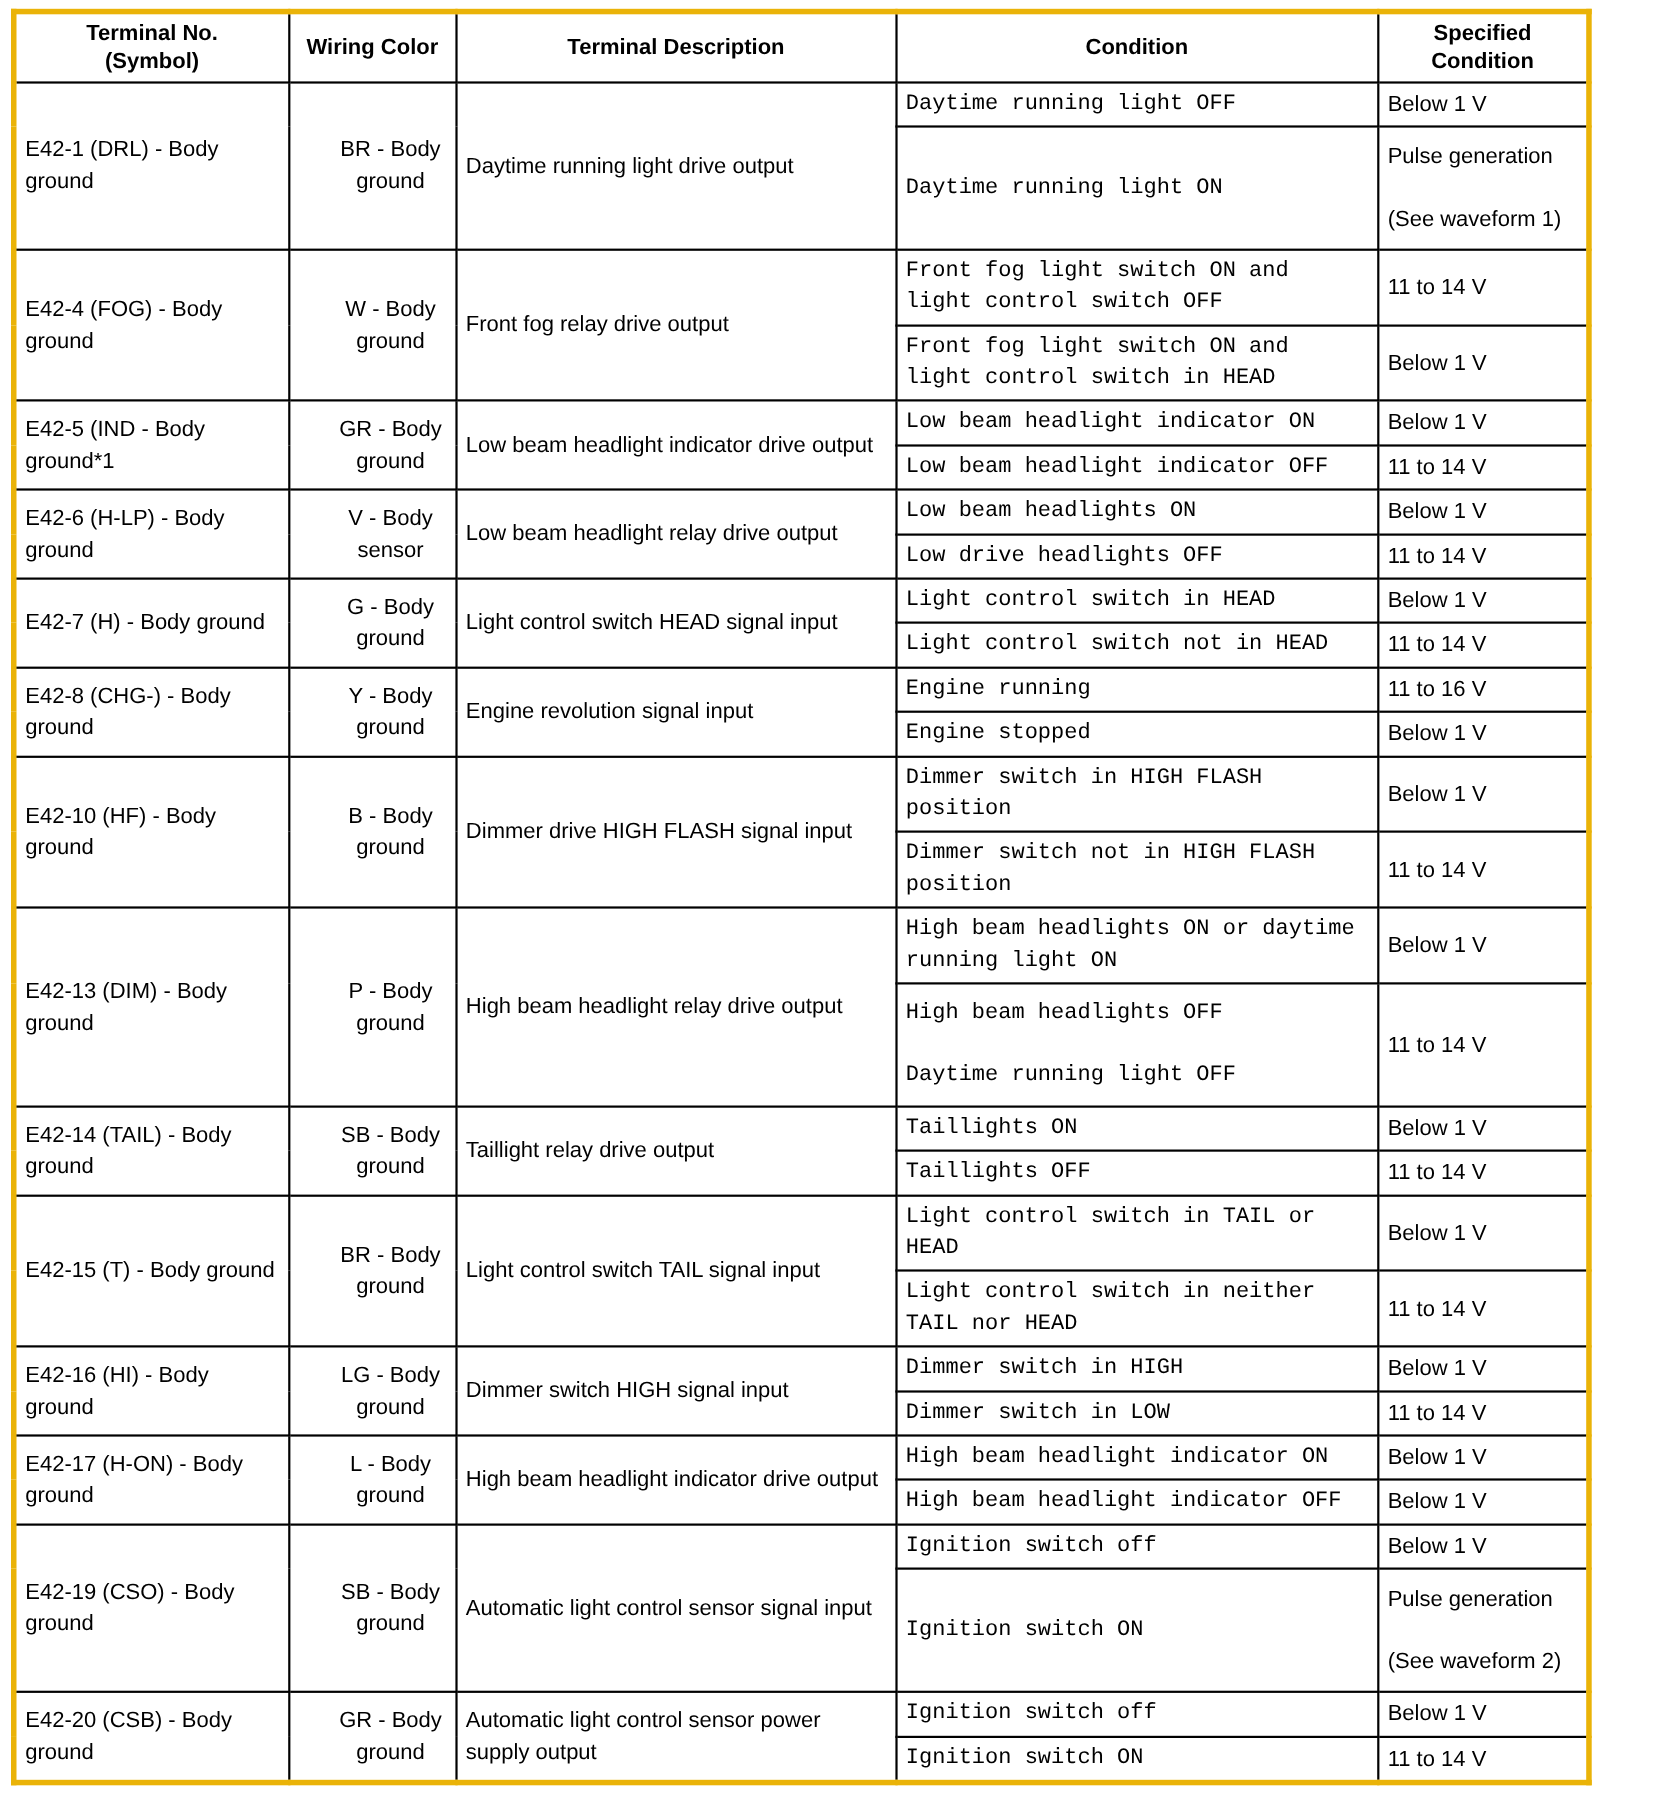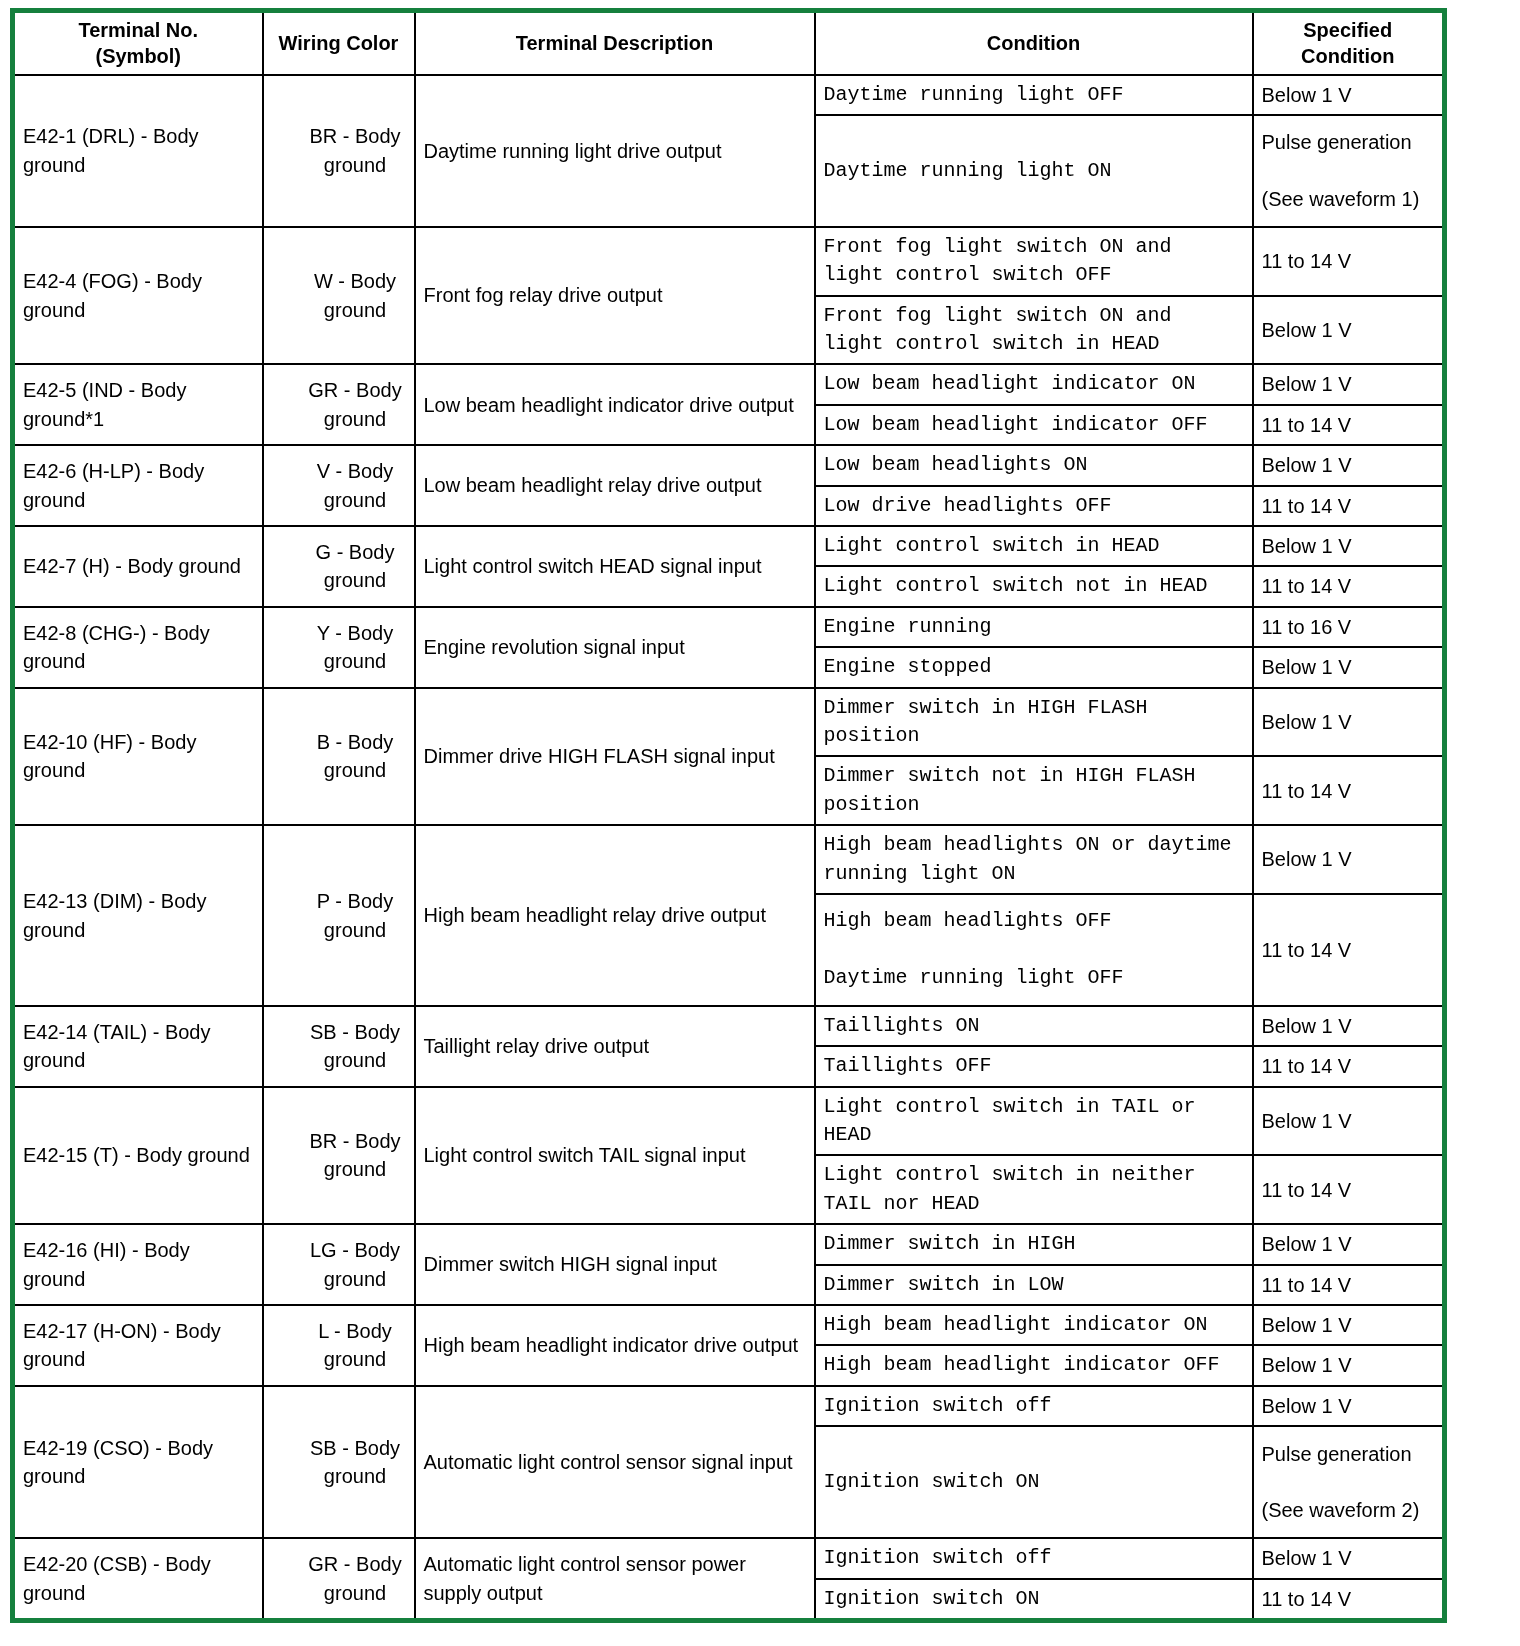--- a/index.html
+++ b/index.html
@@ -15,21 +15,21 @@
     width: 1520px;
     min-height: 1646px;
     box-sizing: border-box;
     padding: 8px 10px;
     background: #ffffff;
   }
   table.terminal-table {
     border-collapse: collapse;
     table-layout: fixed;
     width: 1432px;
-    border: 5px solid #15803d;
+    border: 5px solid #eab308;
     background: #fff;
   }
   .terminal-table th,
   .terminal-table td {
     border: 2px solid #000;
     box-sizing: border-box;
     white-space: pre-line;
     overflow-wrap: break-word;
   }
   .terminal-table th {
@@ -110,21 +110,21 @@
           <td rowspan="2" class="cell-desc">Low beam headlight indicator drive output</td>
           <td class="cell-cond">Low beam headlight indicator ON</td>
           <td class="cell-spec">Below 1 V</td>
         </tr>
         <tr>
           <td class="cell-cond">Low beam headlight indicator OFF</td>
           <td class="cell-spec">11 to 14 V</td>
         </tr>
         <tr>
           <td rowspan="2" class="cell-terminal">E42-6 (H-LP) - Body ground</td>
-          <td rowspan="2" class="cell-wiring">V - Body ground</td>
+          <td rowspan="2" class="cell-wiring">V - Body sensor</td>
           <td rowspan="2" class="cell-desc">Low beam headlight relay drive output</td>
           <td class="cell-cond">Low beam headlights ON</td>
           <td class="cell-spec">Below 1 V</td>
         </tr>
         <tr>
           <td class="cell-cond">Low drive headlights OFF</td>
           <td class="cell-spec">11 to 14 V</td>
         </tr>
         <tr>
           <td rowspan="2" class="cell-terminal">E42-7 (H) - Body ground</td>

